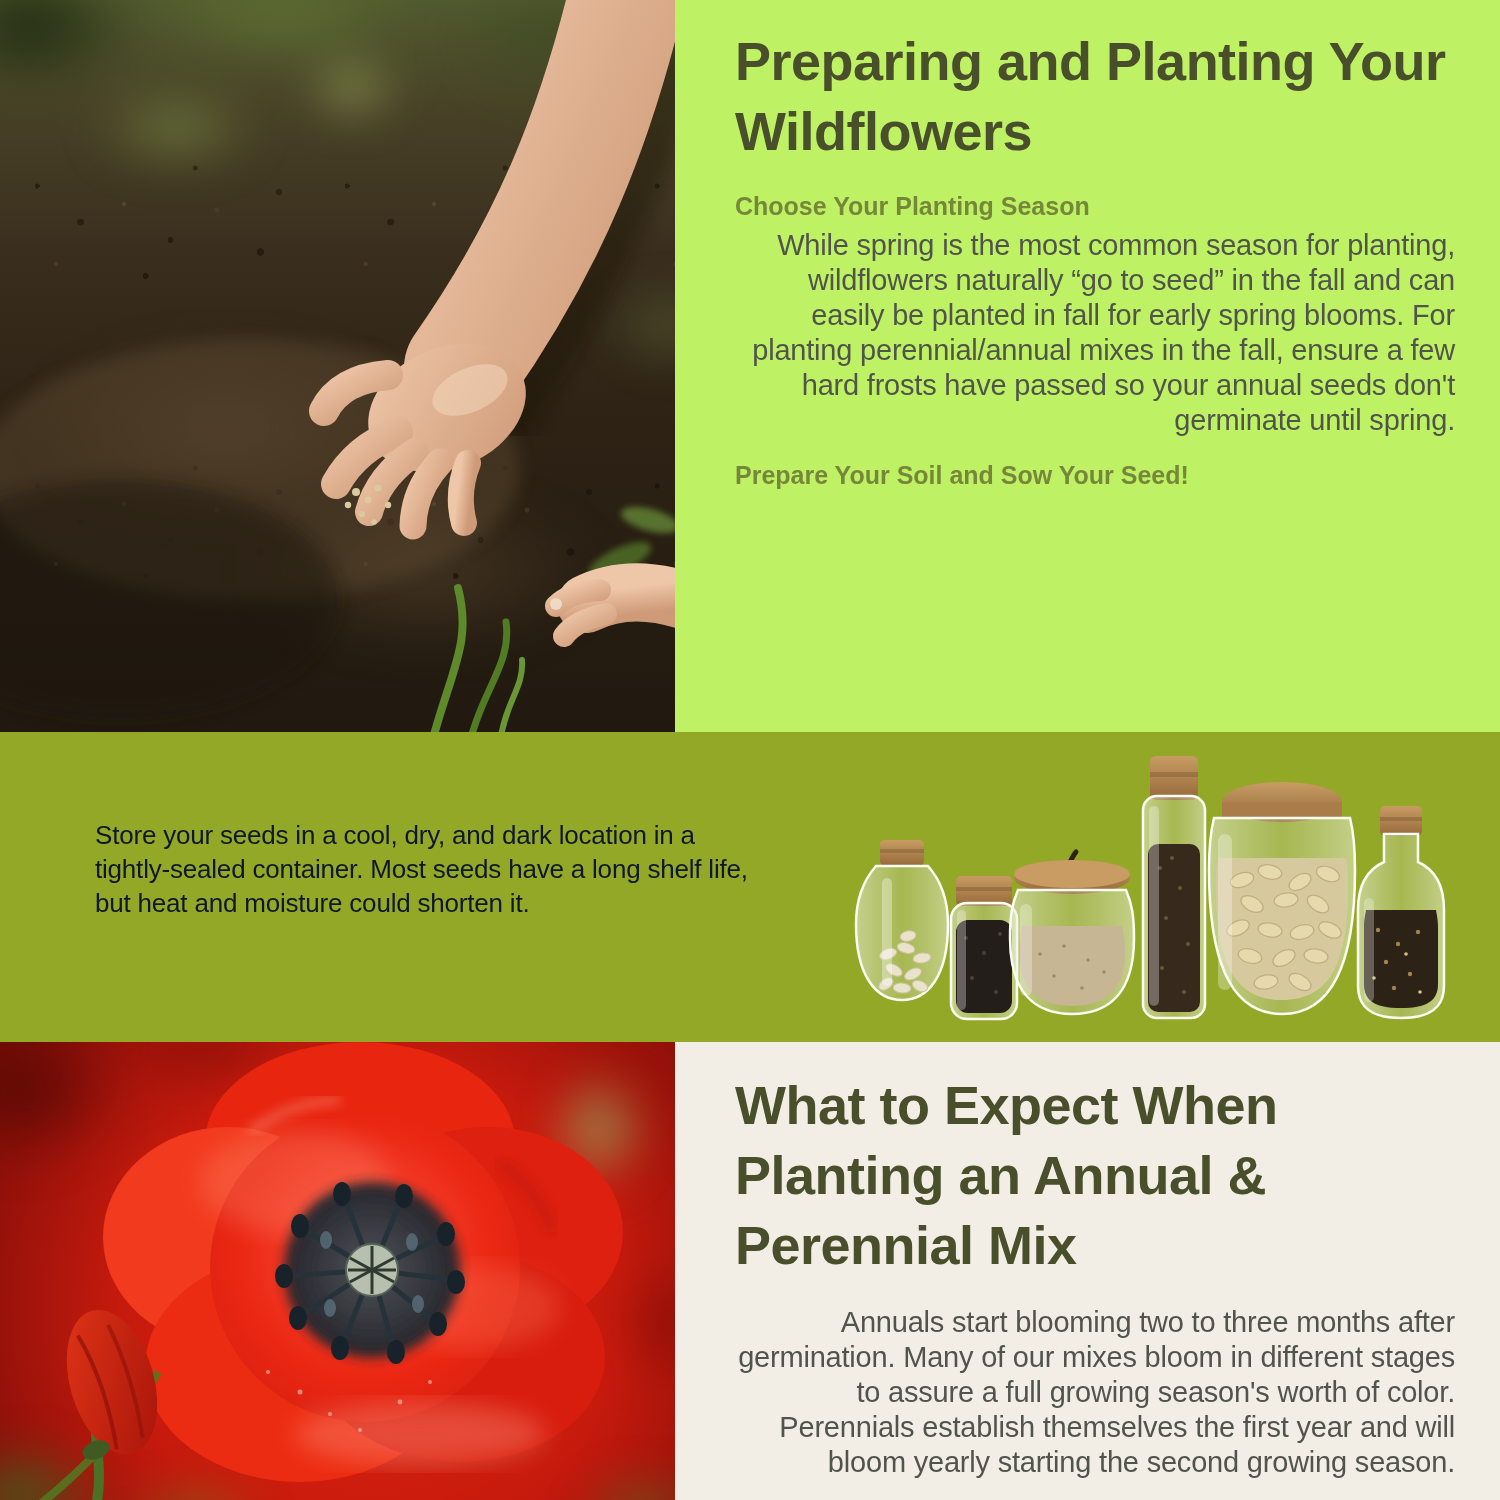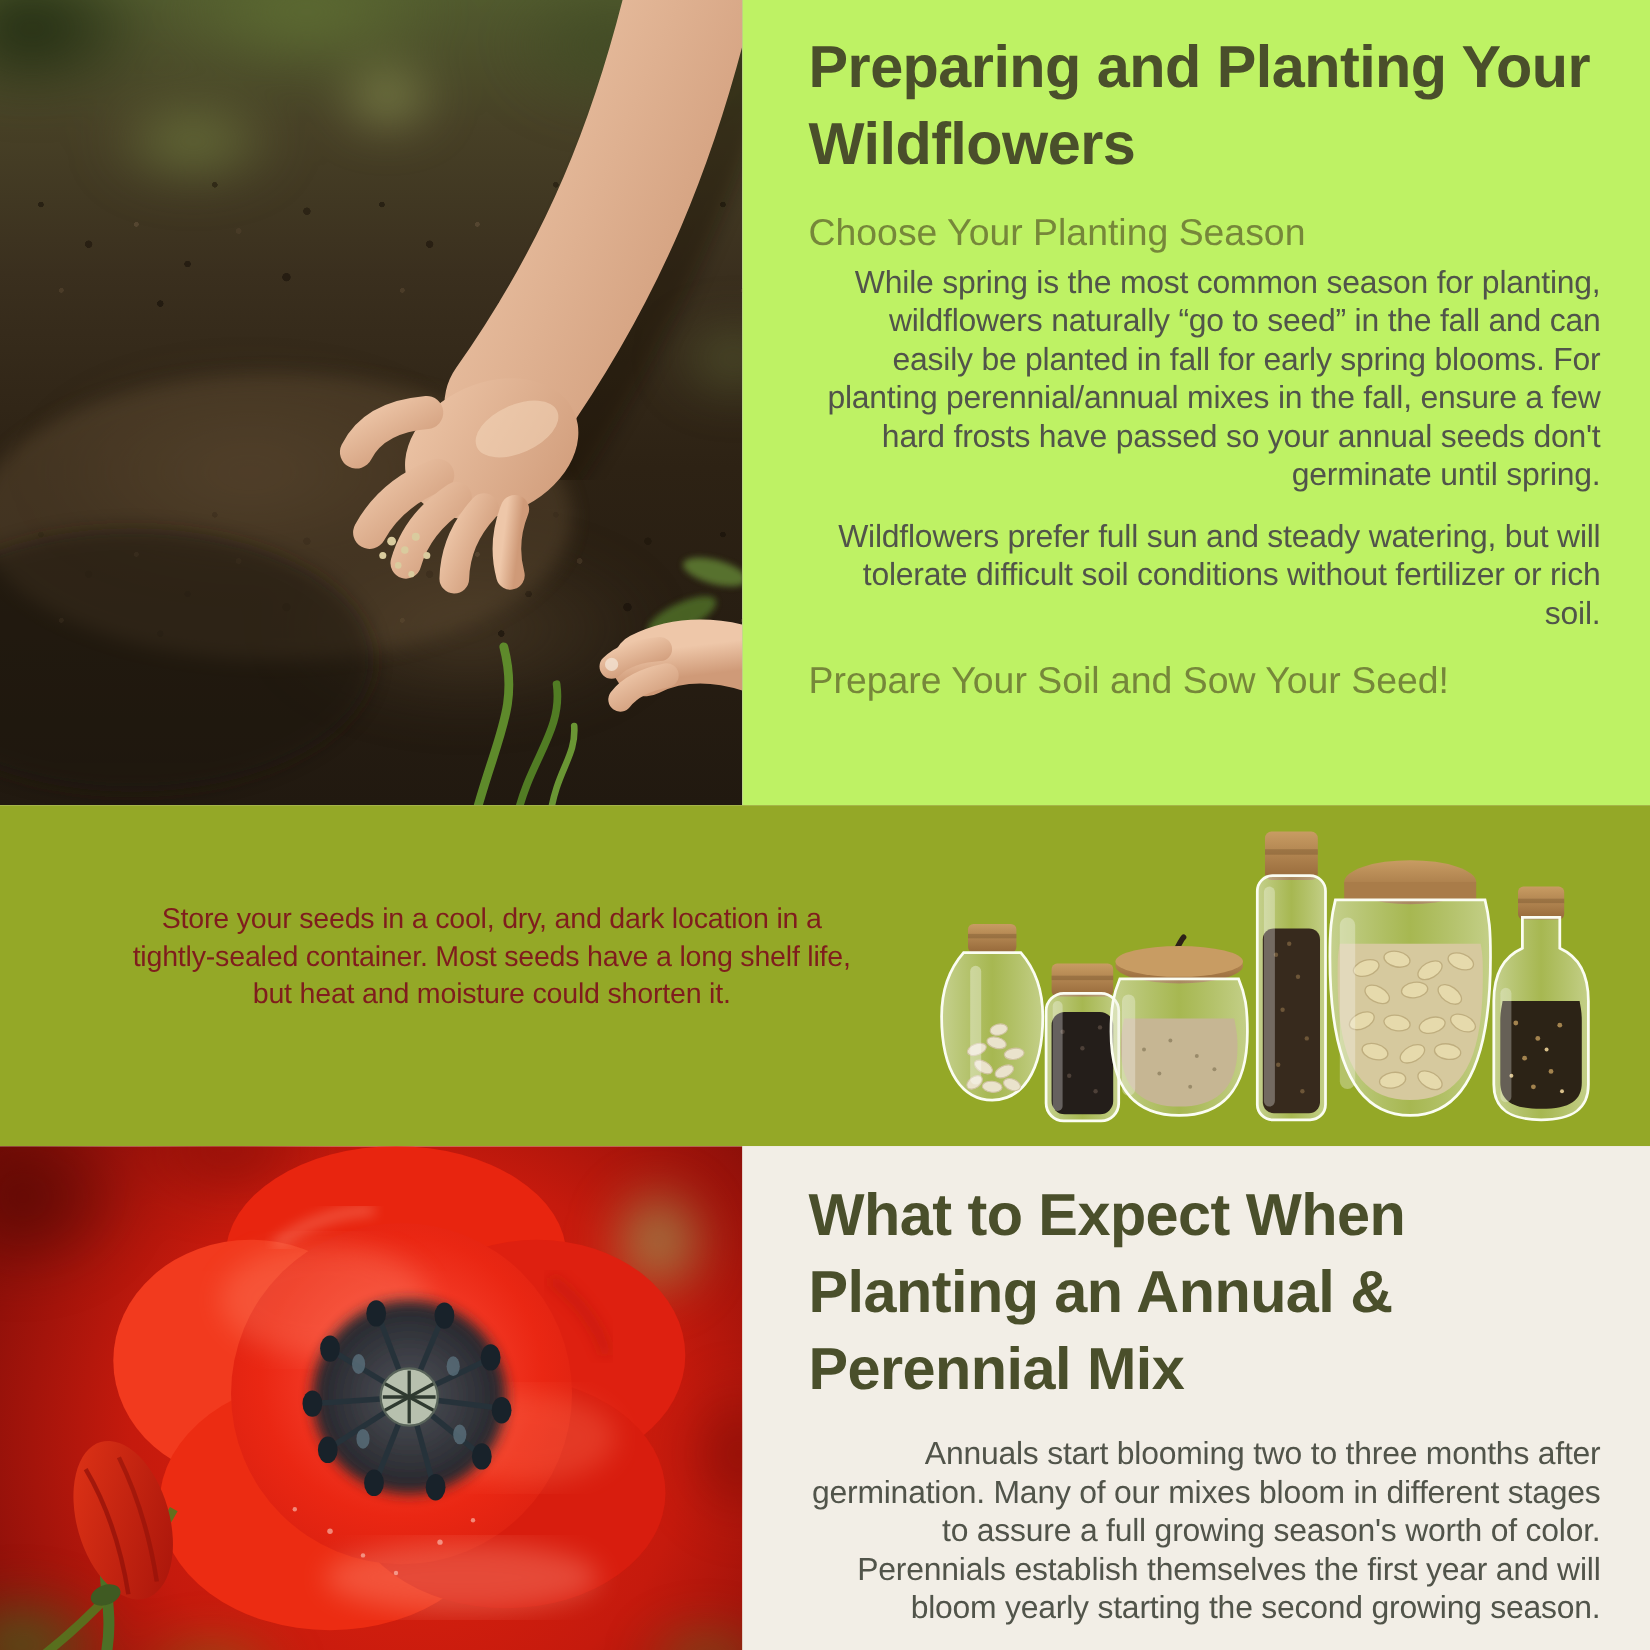--- a/index.html
+++ b/index.html
@@ -16,31 +16,31 @@
 
   
   h1.big{
     margin:0;font-size:54px;line-height:1.3;font-weight:700;color:#4a4f2b;
     letter-spacing:-0.5px;max-width:720px;
   }
   .panel-bottom h1.big{max-width:640px;}
   .panel-top h1.big{margin-bottom:24px;}
   .panel-bottom h1.big{margin-bottom:24px;}
   .subhead{
-    margin:0 0 5px 0;font-size:34px;font-weight:400;color:#76873a;line-height:1.3;
+    margin:0 0 5px 0;font-size:25px;font-weight:700;color:#76873a;line-height:1.3;
   }
   .bodytext{
     margin:0 0 21px 0;font-size:29px;line-height:35px;color:#51544a;max-width:745px;
     letter-spacing:-0.2px;
     text-align:right;
   }
   .panel-bottom .bodytext{max-width:730px;margin-top:2px;}
   .band-text{position:absolute;left:95px;top:56px;width:700px;color:#f5f4e9;}
   .band-title{margin:0;font-size:58px;font-weight:700;line-height:1.15;color:#f5f4e9;letter-spacing:-0.5px;}
-  .band-body{margin:30px 0 0 12px;font-size:26px;line-height:34px;max-width:680px;letter-spacing:-0.2px;color:#7f1d1d;text-align:center;}
+  .band-body{margin:30px 0 0 0;font-size:26px;line-height:34px;max-width:680px;letter-spacing:-0.2px;color:#0f172a;}
 
   
   .photo-top-bg{
     position:absolute;inset:0;
     background:linear-gradient(180deg,#515a2e 0%,#474026 16%,#3a2f1e 34%,#2d2214 58%,#211910 100%);
   }
   .photo-top-blobs{
     position:absolute;inset:-30px;filter:blur(22px);
     background:
       radial-gradient(160px 95px at 8% 7%, rgba(26,38,14,.95), rgba(26,38,14,0) 70%),
@@ -159,21 +159,20 @@
       </g>
     </svg>
   </div>
 
   <div class="panel-top">
     <h1 class="big">Preparing and Planting Your Wildflowers</h1>
 
     <p class="subhead">Choose Your Planting Season</p>
     <p class="bodytext">While spring is the most common season for planting, wildflowers naturally “go to seed” in the fall and can easily be planted in fall for early spring blooms. For planting perennial/annual mixes in the fall, ensure a few hard frosts have passed so your annual seeds don't germinate until spring.</p>
 
-    <p class="bodytext">Wildflowers prefer full sun and steady watering, but will tolerate difficult soil conditions without fertilizer or rich soil.</p>
 
     <p class="subhead">Prepare Your Soil and Sow Your Seed!</p>
   </div>
 
   <div class="band">
     <div class="band-text">
       <p class="band-body">Store your seeds in a cool, dry, and dark location in a tightly-sealed container. Most seeds have a long shelf life, but heat and moisture could shorten it.</p>
     </div>
   </div>
 

